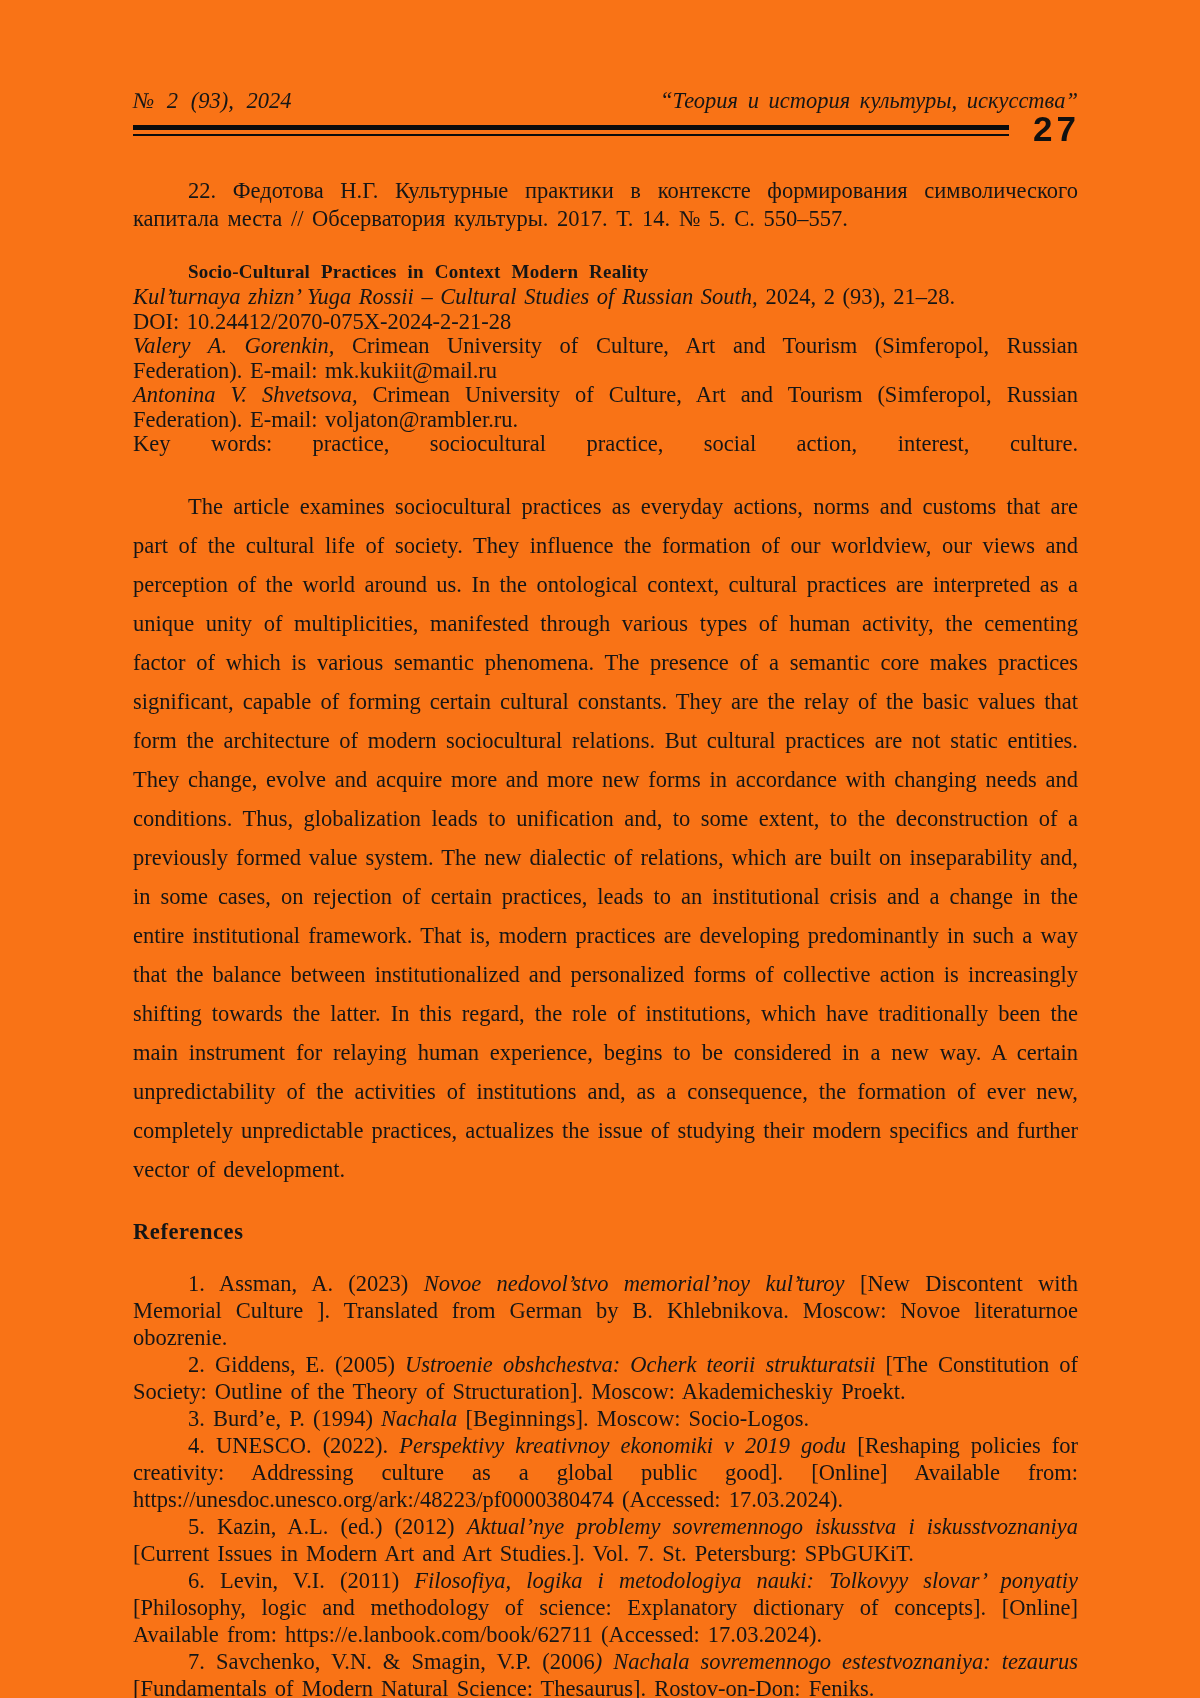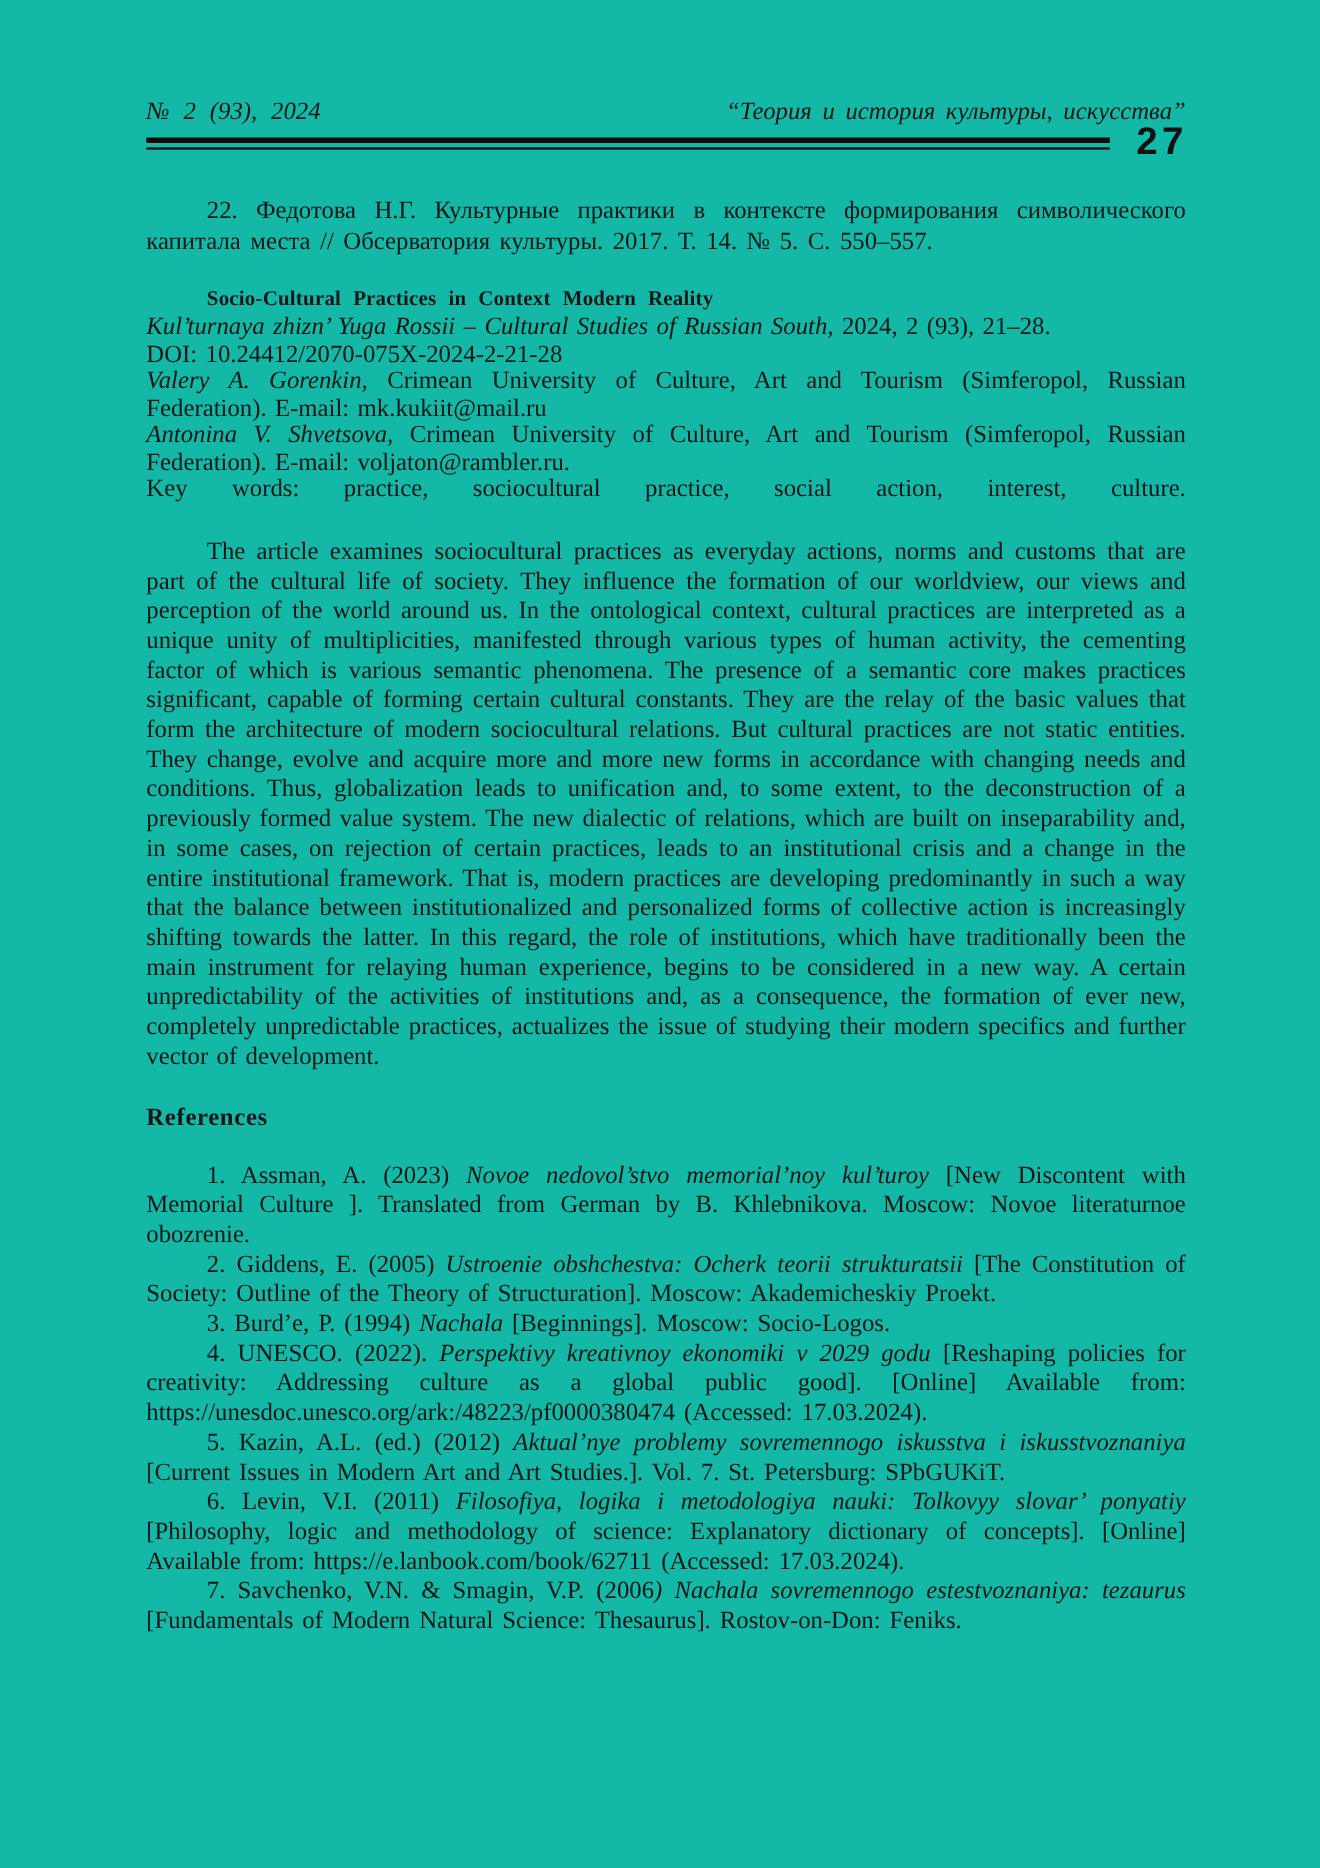--- a/index.html
+++ b/index.html
@@ -1,21 +1,21 @@
 <!DOCTYPE html>
 <html><head>
 <meta charset="utf-8">
 <style>
   html, body { margin: 0; padding: 0; background: #f4f4f2; }
   .page {
     position: relative;
     width: 1200px;
     height: 1698px;
     margin: 0 auto;
-    background: #14b8a6;
+    background: #f97316;
     color: #161616;
     font-family: "Liberation Serif", "DejaVu Serif", serif;
     font-size: 22.5px;
     box-sizing: border-box;
     padding: 88px 122px 0 133px;
     overflow: hidden;
   }
   
   .hdr-row {
     display: flex;
@@ -53,21 +53,21 @@
   .article-title {
     font-size: 19px;
     font-weight: 700;
     margin: 28px 0 2px 0;
     text-indent: 55px;
     word-spacing: 6px;
     letter-spacing: 0.2px;
   }
   .meta { line-height: 24.5px; text-align: justify; word-spacing: 2px; }
   .kw-line { text-align: justify; text-align-last: justify; }
-  .abstract { margin-top: 30px; line-height: 27px; word-spacing: 2px; }
+  .abstract { margin-top: 30px; line-height: 39px; word-spacing: 2px; }
   .refs-heading {
     font-weight: 700;
     font-size: 22.5px;
     letter-spacing: 0.6px;
     margin: 30px 0 25px 0;
   }
   .ref { line-height: 27px; word-spacing: 2.5px; overflow-wrap: break-word; }
 </style>
 </head>
 <body>
@@ -96,19 +96,19 @@
   </div>
 
   <p class="abstract just indent">The article examines sociocultural practices as everyday actions, norms and customs that are part of the cultural life of society. They influence the formation of our worldview, our views and perception of the world around us. In the ontological context, cultural practices are interpreted as a unique unity of multiplicities, manifested through various types of human activity, the cementing factor of which is various semantic phenomena. The presence of a semantic core makes practices significant, capable of forming certain cultural constants. They are the relay of the basic values that form the architecture of modern sociocultural relations. But cultural practices are not static entities. They change, evolve and acquire more and more new forms in accordance with changing needs and conditions. Thus, globalization leads to unification and, to some extent, to the deconstruction of a previously formed value system. The new dialectic of relations, which are built on inseparability and, in some cases, on rejection of certain practices, leads to an institutional crisis and a change in the entire institutional framework. That is, modern practices are developing predominantly in such a way that the balance between institutionalized and personalized forms of collective action is increasingly shifting towards the latter. In this regard, the role of institutions, which have traditionally been the main instrument for relaying human experience, begins to be considered in a new way. A certain unpredictability of the activities of institutions and, as a consequence, the formation of ever new, completely unpredictable practices, actualizes the issue of studying their modern specifics and further vector of development.</p>
 
   <p class="refs-heading">References</p>
 
   <div>
     <p class="ref just indent"><span>1. Assman, A. (2023) </span><span class="it">Novoe nedovol’stvo memorial’noy kul’turoy</span><span> [New Discontent with Memorial Culture ]. Translated from German by B. Khlebnikova. Moscow: Novoe literaturnoe obozrenie.</span></p>
     <p class="ref just indent"><span>2. Giddens, E. (2005) </span><span class="it">Ustroenie obshchestva: Ocherk teorii strukturatsii</span><span> [The Constitution of Society: Outline of the Theory of Structuration]. Moscow: Akademicheskiy Proekt.</span></p>
     <p class="ref just indent"><span>3. Burd’e, P. (1994) </span><span class="it">Nachala</span><span> [Beginnings]. Moscow: Socio-Logos.</span></p>
-    <p class="ref just indent"><span>4. UNESCO. (2022). </span><span class="it">Perspektivy kreativnoy ekonomiki v 2029 godu</span><span> [Reshaping policies for creativity: Addressing culture as a global public good]. [Online] Available from: https://unesdoc.unesco.org/ark:/48223/pf0000380474 (Accessed: 17.03.2024).</span></p>
+    <p class="ref just indent"><span>4. UNESCO. (2022). </span><span class="it">Perspektivy kreativnoy ekonomiki v 2019 godu</span><span> [Reshaping policies for creativity: Addressing culture as a global public good]. [Online] Available from: https://unesdoc.unesco.org/ark:/48223/pf0000380474 (Accessed: 17.03.2024).</span></p>
     <p class="ref just indent"><span>5. Kazin, A.L. (ed.) (2012) </span><span class="it">Aktual’nye problemy sovremennogo iskusstva i iskusstvoznaniya</span><span> [Current Issues in Modern Art and Art Studies.]. Vol. 7. St. Petersburg: SPbGUKiT.</span></p>
     <p class="ref just indent"><span>6. Levin, V.I. (2011) </span><span class="it">Filosofiya, logika i metodologiya nauki: Tolkovyy slovar’ ponyatiy</span><span> [Philosophy, logic and methodology of science: Explanatory dictionary of concepts]. [Online] Available from: https://e.lanbook.com/book/62711 (Accessed: 17.03.2024).</span></p>
     <p class="ref just indent"><span>7. Savchenko, V.N. &amp; Smagin, V.P. (2006</span><span class="it">) Nachala sovremennogo estestvoznaniya: tezaurus</span><span> [Fundamentals of Modern Natural Science: Thesaurus]. Rostov-on-Don: Feniks.</span></p>
   </div>
 
 </div>
 
 </body></html>

